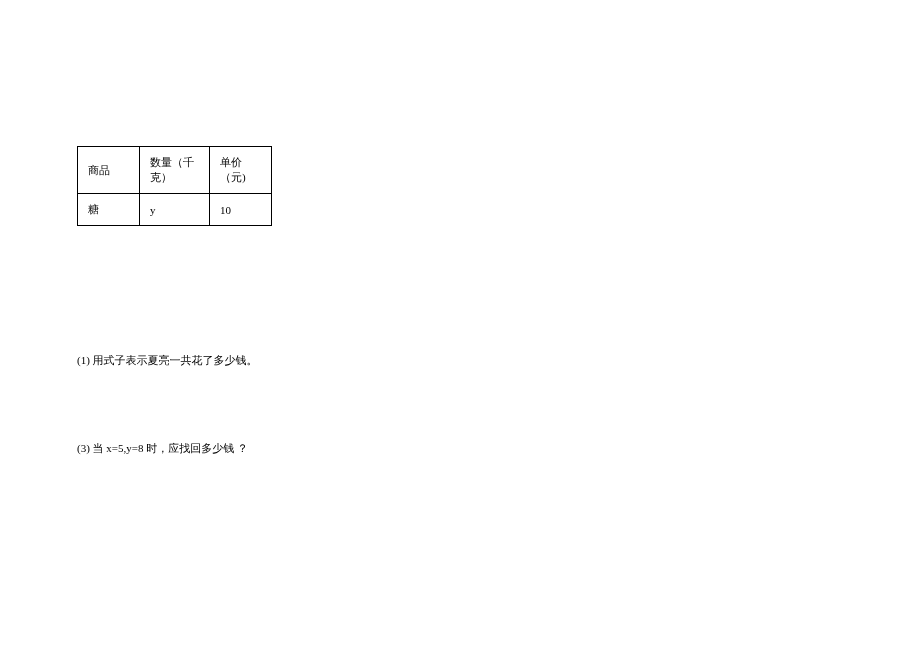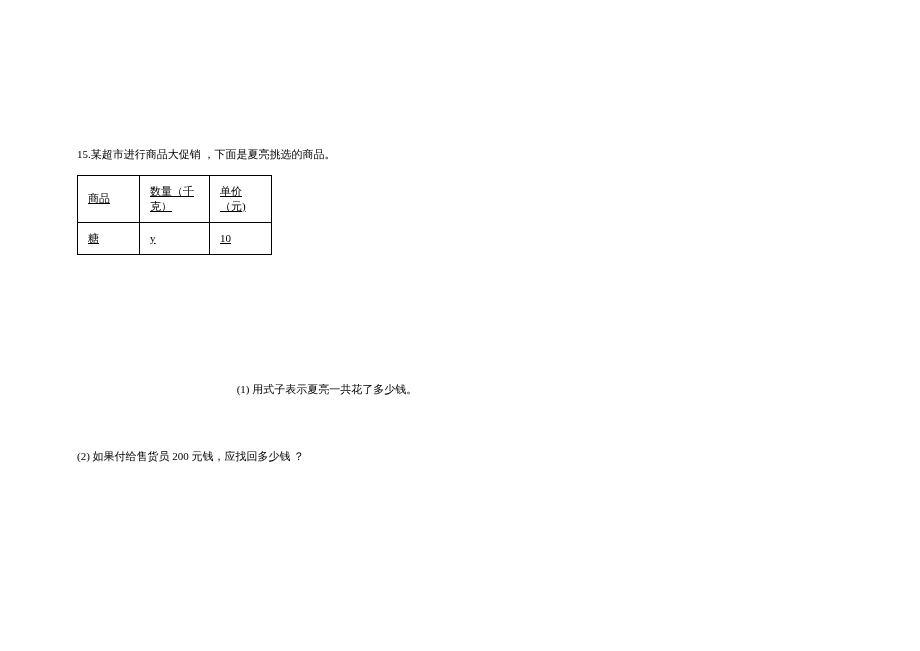--- a/index.html
+++ b/index.html
@@ -28,21 +28,20 @@
     }
     .problem-num {
       display: inline;
     }
     .problem-text {
       display: inline;
     }
     table {
       border-collapse: collapse;
       margin-bottom: 20px;
-      text-decoration: underline;
     }
     td {
       border: 1px solid #000;
       padding: 8px 10px;
       text-align: left;
       vertical-align: middle;
       font-size: 11px;
     }
     td.col1 {
       width: 62px;
@@ -52,47 +51,43 @@
     }
     td.col3 {
       width: 62px;
     }
     .question {
       margin-top: 48px;
       line-height: 1.6;
     }
     .q1 {
       margin-top: 126px;
-      text-align: center;
     }
     .q2 {
       margin-top: 50px;
     }
     .q3 {
       margin-top: 70px;
     }
   </style>
 </head>
 <body>
 
 <div class="content">
-  <div class="problem-title">
-    <span class="problem-num">15.</span><span class="problem-text">某超市进行商品大促销 ，下面是夏亮挑选的商品。</span>
-  </div>
 
   <table>
     <tbody>
         <tr>
       <td class="col1">商品</td>
       <td class="col2">数量（千克）</td>
       <td class="col3">单价（元)</td>
     </tr>
     <tr>
       <td class="col1">糖</td>
       <td class="col2">y</td>
       <td class="col3">10</td>
     </tr>
   </tbody>
     </table>
 
   <div class="question q1">(1) 用式子表示夏亮一共花了多少钱。</div>
-  <div class="question q2">(2) 如果付给售货员  200 元钱，应找回多少钱 ？</div>
+  <div class="question q3">(3) 当 x=5,y=8  时，应找回多少钱 ？</div>
 </div>
 
 </body></html>

